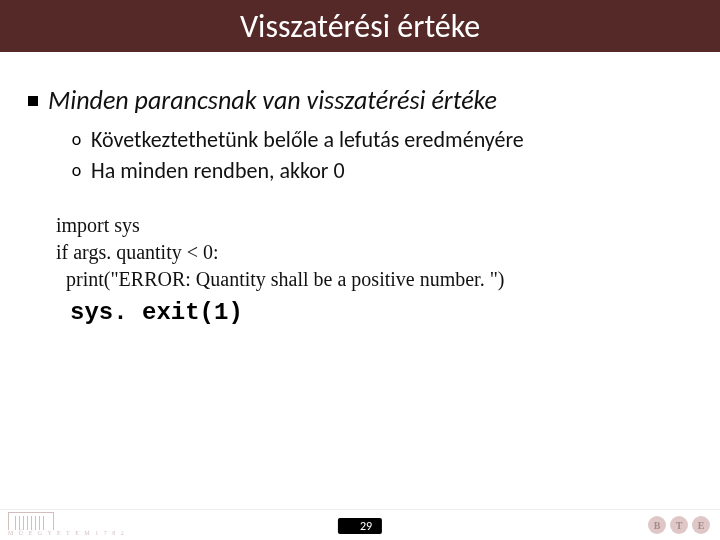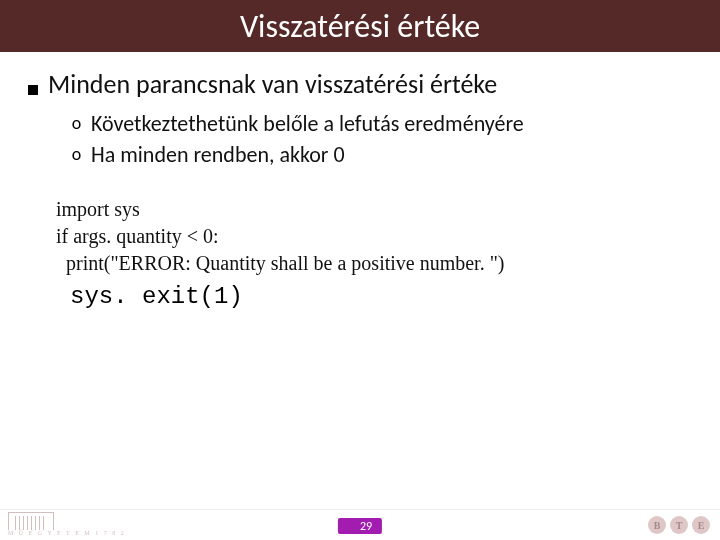--- a/index.html
+++ b/index.html
@@ -9,31 +9,31 @@
   .title-bar { background: #5b2a2a; }
   .title-bar-inner { color: #fff; font-size: 32px; font-weight: 400; }
   
   .title-bar { background: #5b2a2a; }
   .title-bar { background: #5a2a2a; }
   .title-bar { background: #562a2a; }
   .title-bar { background: #542828; }
   .title-bar { background: #562929; }
 
   .content { padding: 12px 28px 0 28px; }
-  .bullet-main { display: flex; align-items: center; font-size: 26px; color: #111; margin-top: 4px; }
+  .bullet-main { display: flex; align-items: flex-start; font-size: 26px; color: #111; margin-top: 20px; font-style: italic; }
   .bullet-main .sq { display:inline-block; width: 10px; height: 10px; background:#000; margin-top: 12px; margin-right: 10px; flex-shrink:0; }
   .sub-list { margin: 10px 0 0 42px; }
   .sub-item { display:flex; align-items:flex-start; font-size: 22px; color:#111; margin-bottom: 4px; }
   .sub-item .circ { display:inline-block; width:13px; text-align:center; margin-right: 8px; color:#000; font-size:18px; line-height:26px; }
   .code-block { margin: 28px 0 0 28px; font-family: Liberation Serif, serif; font-size: 20px; line-height: 1.35; color:#111; white-space: pre; }
-  .code-em { margin: 6px 0 0 42px; font-family: Consolas, "Courier New", monospace; font-size: 24px; font-weight: 400; color:#000; }
+  .code-em { margin: 6px 0 0 42px; font-family: Consolas, "Courier New", monospace; font-size: 24px; font-weight: 700; color:#000; }
   .footer { position:absolute; bottom:0; left:0; right:0; height:32px; display:flex; align-items:center; justify-content:center; }
   .footer-line { position:absolute; bottom:30px; left:0; right:0; height:1px; background: rgba(0,0,0,0.07); }
   .page-num { position:absolute; left:50%; transform:translateX(-50%); bottom:6px; background:#7a3a3a; color:#fff; font-size:12px; padding:1px 10px; border-radius:2px; }
-  .page-num { background:#a21caf;padding-left:22px; }
+  .page-num { background:#000000;padding-left:22px; }
   .logo-left { position:absolute; left:8px; bottom:4px; display:flex; align-items:flex-end; gap:4px; opacity:0.55; }
   .logo-building { width:46px; height:18px; border:1px solid #b08a8a; border-bottom:none; position:relative; }
   .logo-building::before { content:""; position:absolute; left:6px; right:6px; top:3px; bottom:0; background: repeating-linear-gradient(90deg,#b08a8a 0 1px, transparent 1px 4px); }
   .logo-text { font-size:6px; letter-spacing:2px; color:#b08a8a; font-family: Georgia, serif; }
   .logo-right { position:absolute; right:10px; bottom:6px; display:flex; gap:4px; opacity:0.55; }
   .badge { width:18px; height:18px; border-radius:50%; background:#c59a9a; display:flex; align-items:center; justify-content:center; color:#5a2a2a; font-size:10px; font-weight:700; font-family: Georgia, serif; }
 </style>
 </head>
 <body>
 

